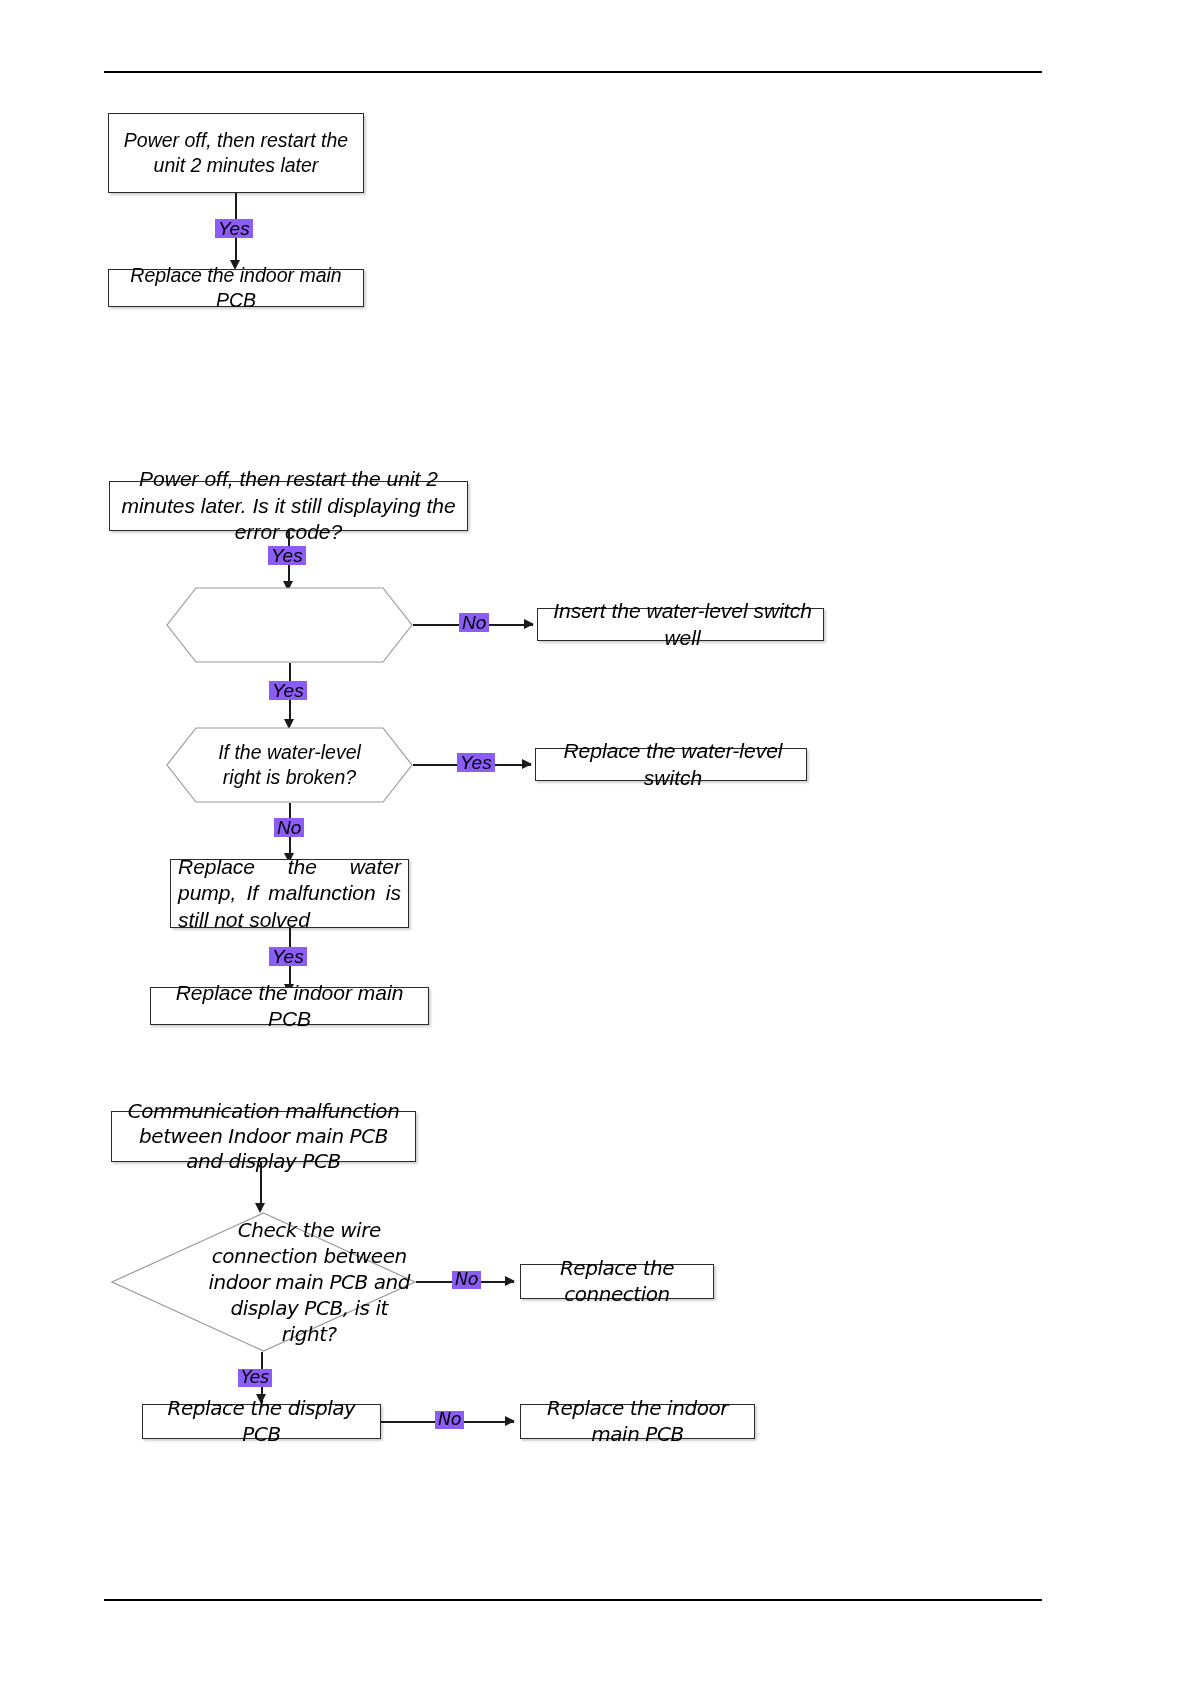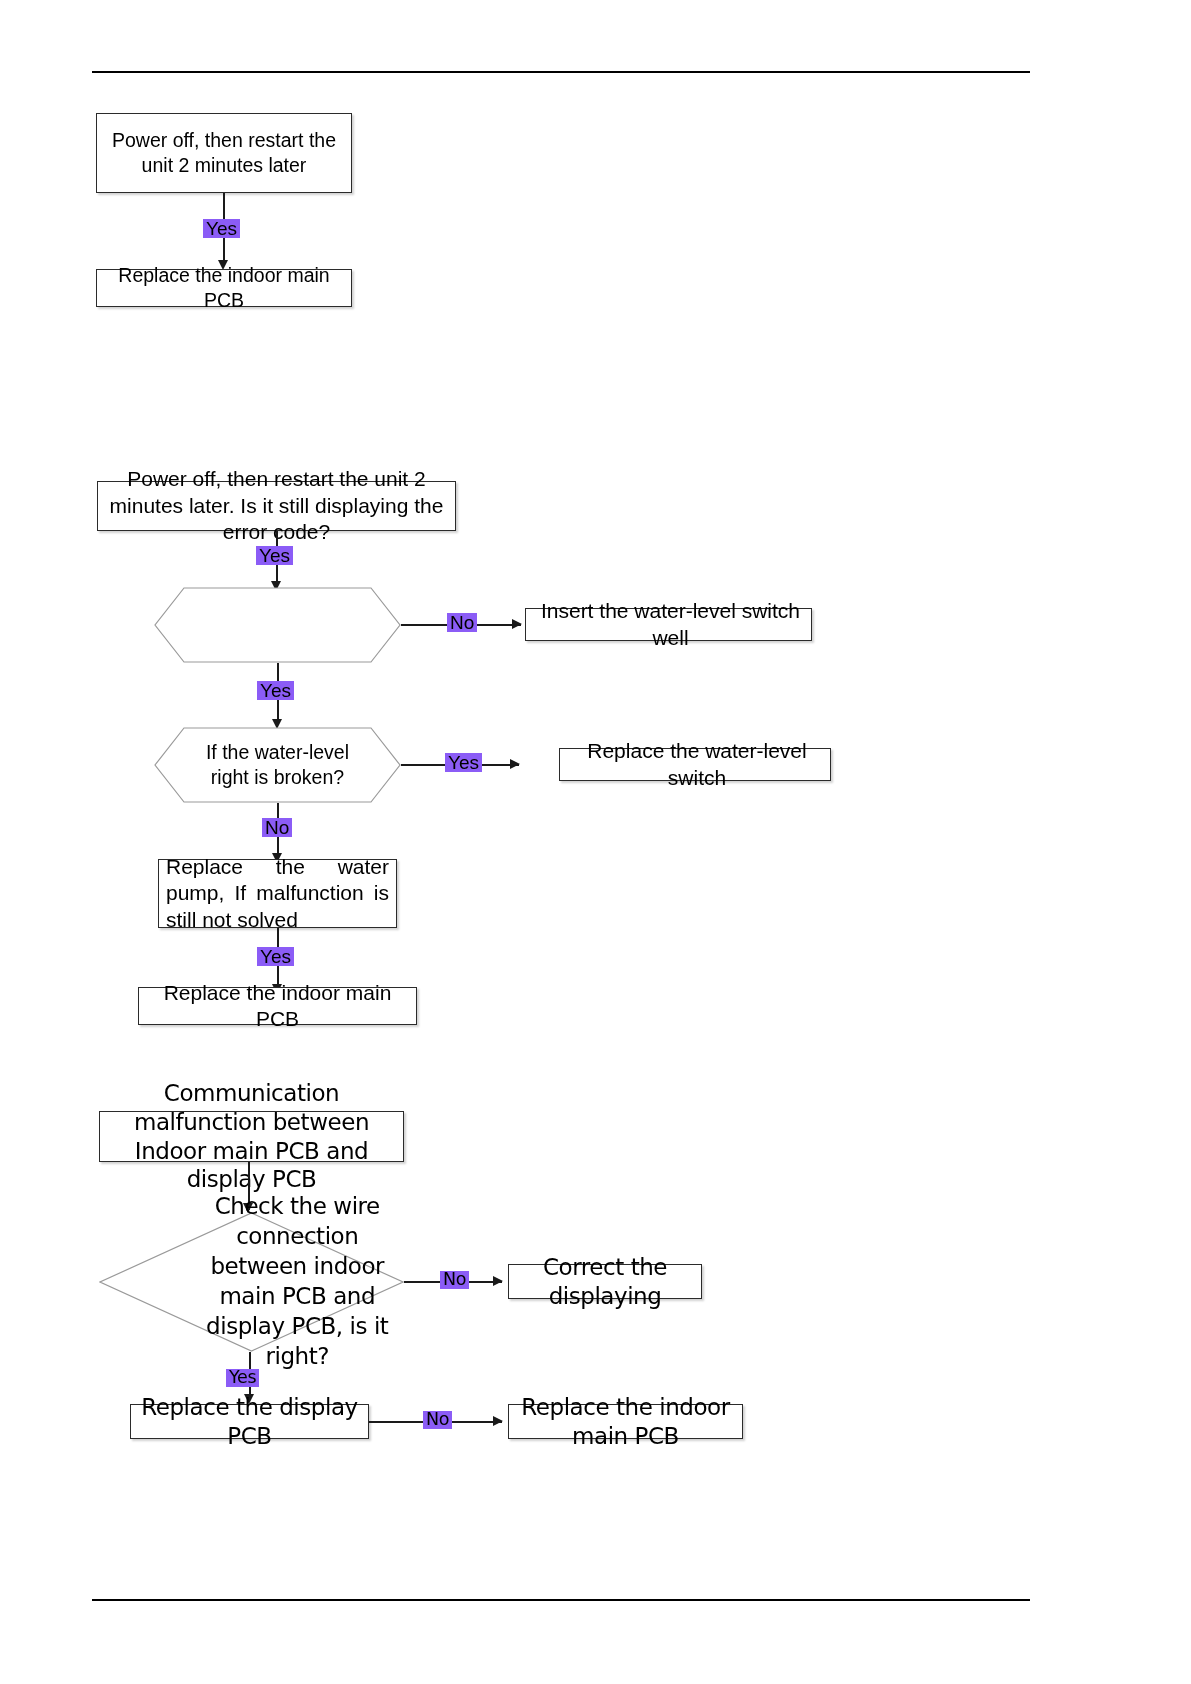--- a/index.html
+++ b/index.html
@@ -3,21 +3,21 @@
 <meta charset="utf-8">
 <title>Troubleshooting Flowcharts</title>
 <style>
   html,body{margin:0;padding:0;background:#ffffff;}
   body{
     width:1191px;height:1684px;position:relative;overflow:hidden;
     font-family:"Liberation Sans","DejaVu Sans",sans-serif;
     color:#000000;
     -webkit-font-smoothing:antialiased;
   }
-  .page{position:absolute;left:4px;top:0;width:1106px;height:1684px;}
+  .page{position:absolute;left:16px;top:0;width:1106px;height:1684px;font-style:italic;}
 
   
   .rule{position:absolute;background:#000000;height:2px;left:88px;width:938px;}
   .rule.top{top:71px;}
   .rule.bottom{top:1599px;}
 
   
   .box{
     position:absolute;box-sizing:border-box;
     border:1.3px solid #2b2b2b;
@@ -75,21 +75,21 @@
   .elabel{
     position:absolute;background:#8b5cf6;
     padding:0 3px;white-space:nowrap;
     line-height:1;
   }
 
   
   .fs-a{font-size:19.5px;}      
   .fs-b{font-size:21px;}      
   .fs-lab-a{font-size:19px;}    
-  .fs-c{font-size:23px;font-family:"DejaVu Sans","Liberation Sans",sans-serif;
+  .fs-c{font-size:20px;font-family:"DejaVu Sans","Liberation Sans",sans-serif;
         letter-spacing:-0.45px;}   
   .fs-lab-c{font-size:17.5px;font-family:"DejaVu Sans","Liberation Sans",sans-serif;
         letter-spacing:-0.3px;}
 </style>
 </head>
 <body>
 
 <div class="page">
 
   <div class="rule top"></div>
@@ -142,21 +142,21 @@
       <svg class="hexshape" viewBox="0 0 247 76" preserveAspectRatio="none">
         <polygon points="30,1 217,1 246,38 217,75 30,75 1,38" fill="#ffffff" stroke="#9a9a9a" stroke-width="1.2"></polygon>
       </svg>
       <span class="txt">If the water-level right is broken?</span>
     </div>
 
     <div class="hline" style="left:397px;top:764px;width:118px;"></div>
     <div class="arrow-right" style="left:506px;top:759px;"></div>
     <div class="elabel fs-lab-a" style="left:441px;top:753px;">Yes</div>
 
-    <div class="box fs-b leftpad" style="left:519px;top:748px;width:272px;height:33px;margin-left:36px;">
+    <div class="box fs-b leftpad" style="left:519px;top:748px;width:272px;height:33px;">
       <span class="txt">Replace the water-level switch</span>
     </div>
 
     <div class="vline" style="left:273px;top:803px;height:56px;"></div>
     <div class="arrow-down" style="left:268px;top:853px;"></div>
     <div class="elabel fs-lab-a" style="left:258px;top:818px;">No</div>
 
     <div class="box fs-b justify" style="left:154px;top:859px;width:239px;height:69px;">
       <span class="txt">Replace the water pump, If malfunction is still not solved</span>
     </div>
@@ -184,21 +184,21 @@
         <polygon points="152.5,1 304,70 152.5,139 1,70" fill="#ffffff" stroke="#9a9a9a" stroke-width="1.2"></polygon>
       </svg>
       <span class="txt">Check the wire connection between indoor main PCB and display PCB, is it right?</span>
     </div>
 
     <div class="hline" style="left:400px;top:1281px;width:98px;"></div>
     <div class="arrow-right" style="left:489px;top:1276px;"></div>
     <div class="elabel fs-lab-c" style="left:436px;top:1271px;">No</div>
 
     <div class="box fs-c" style="left:504px;top:1264px;width:194px;height:35px;">
-      <span class="txt">Correct the displaying</span>
+      <span class="txt">Replace the connection</span>
     </div>
 
     <div class="vline" style="left:245px;top:1352px;height:48px;"></div>
     <div class="arrow-down" style="left:240px;top:1394px;"></div>
     <div class="elabel fs-lab-c" style="left:222px;top:1369px;">Yes</div>
 
     <div class="box fs-c" style="left:126px;top:1404px;width:239px;height:35px;">
       <span class="txt">Replace the display PCB</span>
     </div>
 

